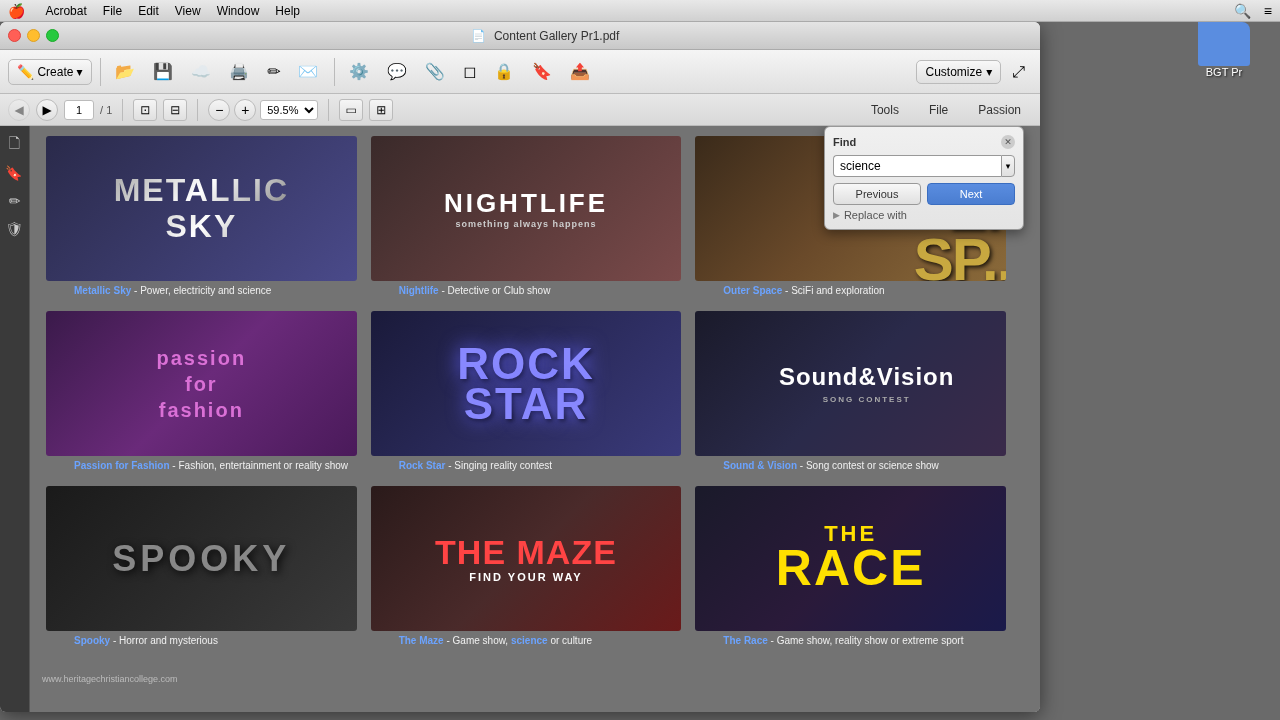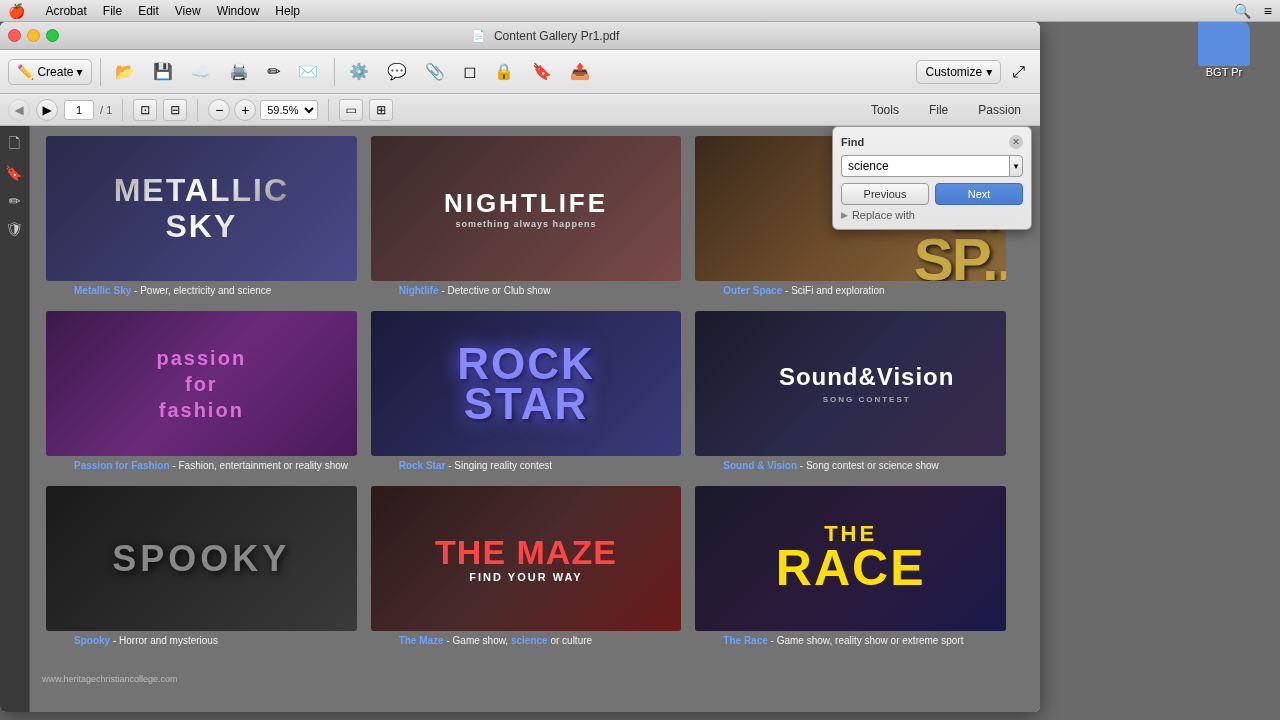--- a/index.html
+++ b/index.html
@@ -318,21 +318,21 @@
     }
     .maze-text { color: #ff4444; font-size: 34px; font-weight: 900; letter-spacing: 1px; line-height: 1; }
     .maze-sub { color: #fff; font-size: 11px; letter-spacing: 2px; margin-top: 2px; }
     .race-text { color: #ffe000; font-size: 50px; font-weight: 900; letter-spacing: 2px; line-height: 1; }
     .race-the { color: #ffe000; font-size: 22px; font-weight: 900; letter-spacing: 3px; }
 
     
     .find-dialog {
       position: absolute;
       top: 0;
-      right: 8px;
+      right: 16px;
       width: 200px;
       background: linear-gradient(to bottom, #f0f0f0, #e4e4e4);
       border: 1px solid #999;
       border-radius: 6px;
       box-shadow: 0 4px 12px rgba(0,0,0,0.4);
       padding: 8px;
       z-index: 200;
     }
     .find-header {
       display: flex;

